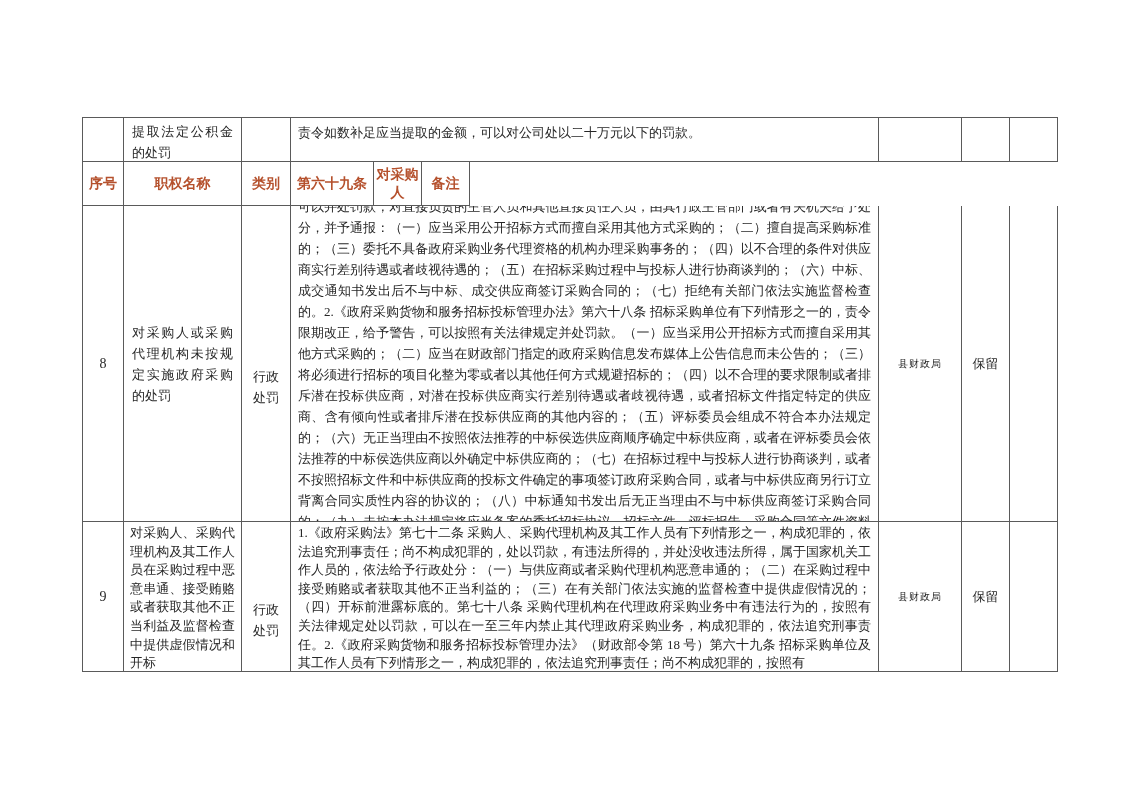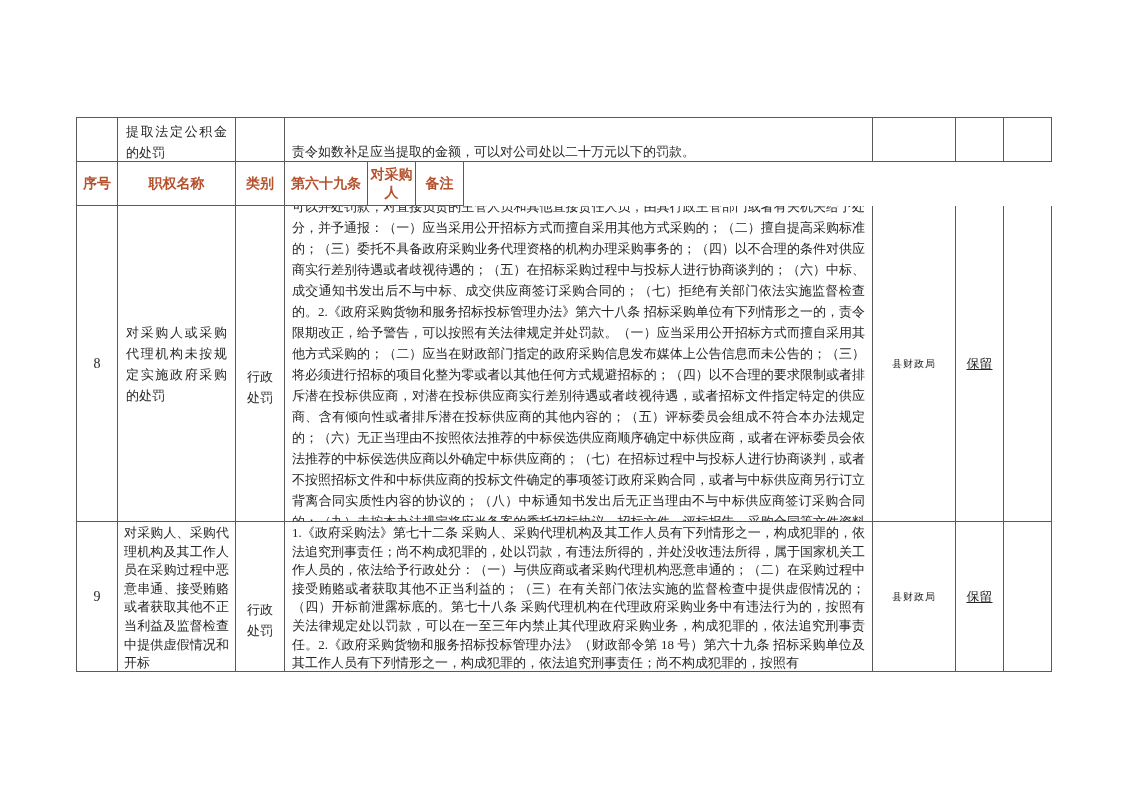--- a/index.html
+++ b/index.html
@@ -5,21 +5,21 @@
   html,body{margin:0;padding:0;background:#ffffff;}
   .page{
     position:relative;
     width:1122px;height:793px;
     background:#ffffff;
     font-family:"Liberation Serif","DejaVu Serif",serif;
     color:#262626;
     overflow:hidden;
   }
   .table{
-    position:absolute;left:76px;top:117px;width:975px;
+    position:absolute;left:82px;top:117px;width:975px;
     border-top:1.5px solid #5a5a5a;
     border-left:1.5px solid #5a5a5a;
   }
   .row{display:flex;}
   .cell{
     box-sizing:border-box;
     border-right:1.5px solid #5a5a5a;
     border-bottom:1.5px solid #5a5a5a;
     overflow:hidden;
     display:flex;
@@ -60,23 +60,23 @@
     padding:0 5px;
     margin-top:47px;
   }
   .r-cont .cat{padding-top:3px;}
   .basis{
     font-size:13px;line-height:21px;
     text-align:justify;text-align-last:left;
     padding:1px 7px;
   }
   .r9 .basis{line-height:18.6px;padding-top:2px;}
-  .r-cont .basis{padding-top:4px;text-align:left;margin-top:19px;}
+  .r-cont .basis{padding-top:4px;text-align:left;}
   .subj{font-size:10px;text-align:center;letter-spacing:1px;}
-  .opin{font-size:13px;text-align:center;text-decoration:underline;}
+  .opin{font-size:13px;text-align:center;}
 </style>
 </head>
 <body>
 
 <div class="page">
   <div class="table">
 
     <div class="row r-cont">
       <div class="cell c0">
           <div class="txt num"></div>

